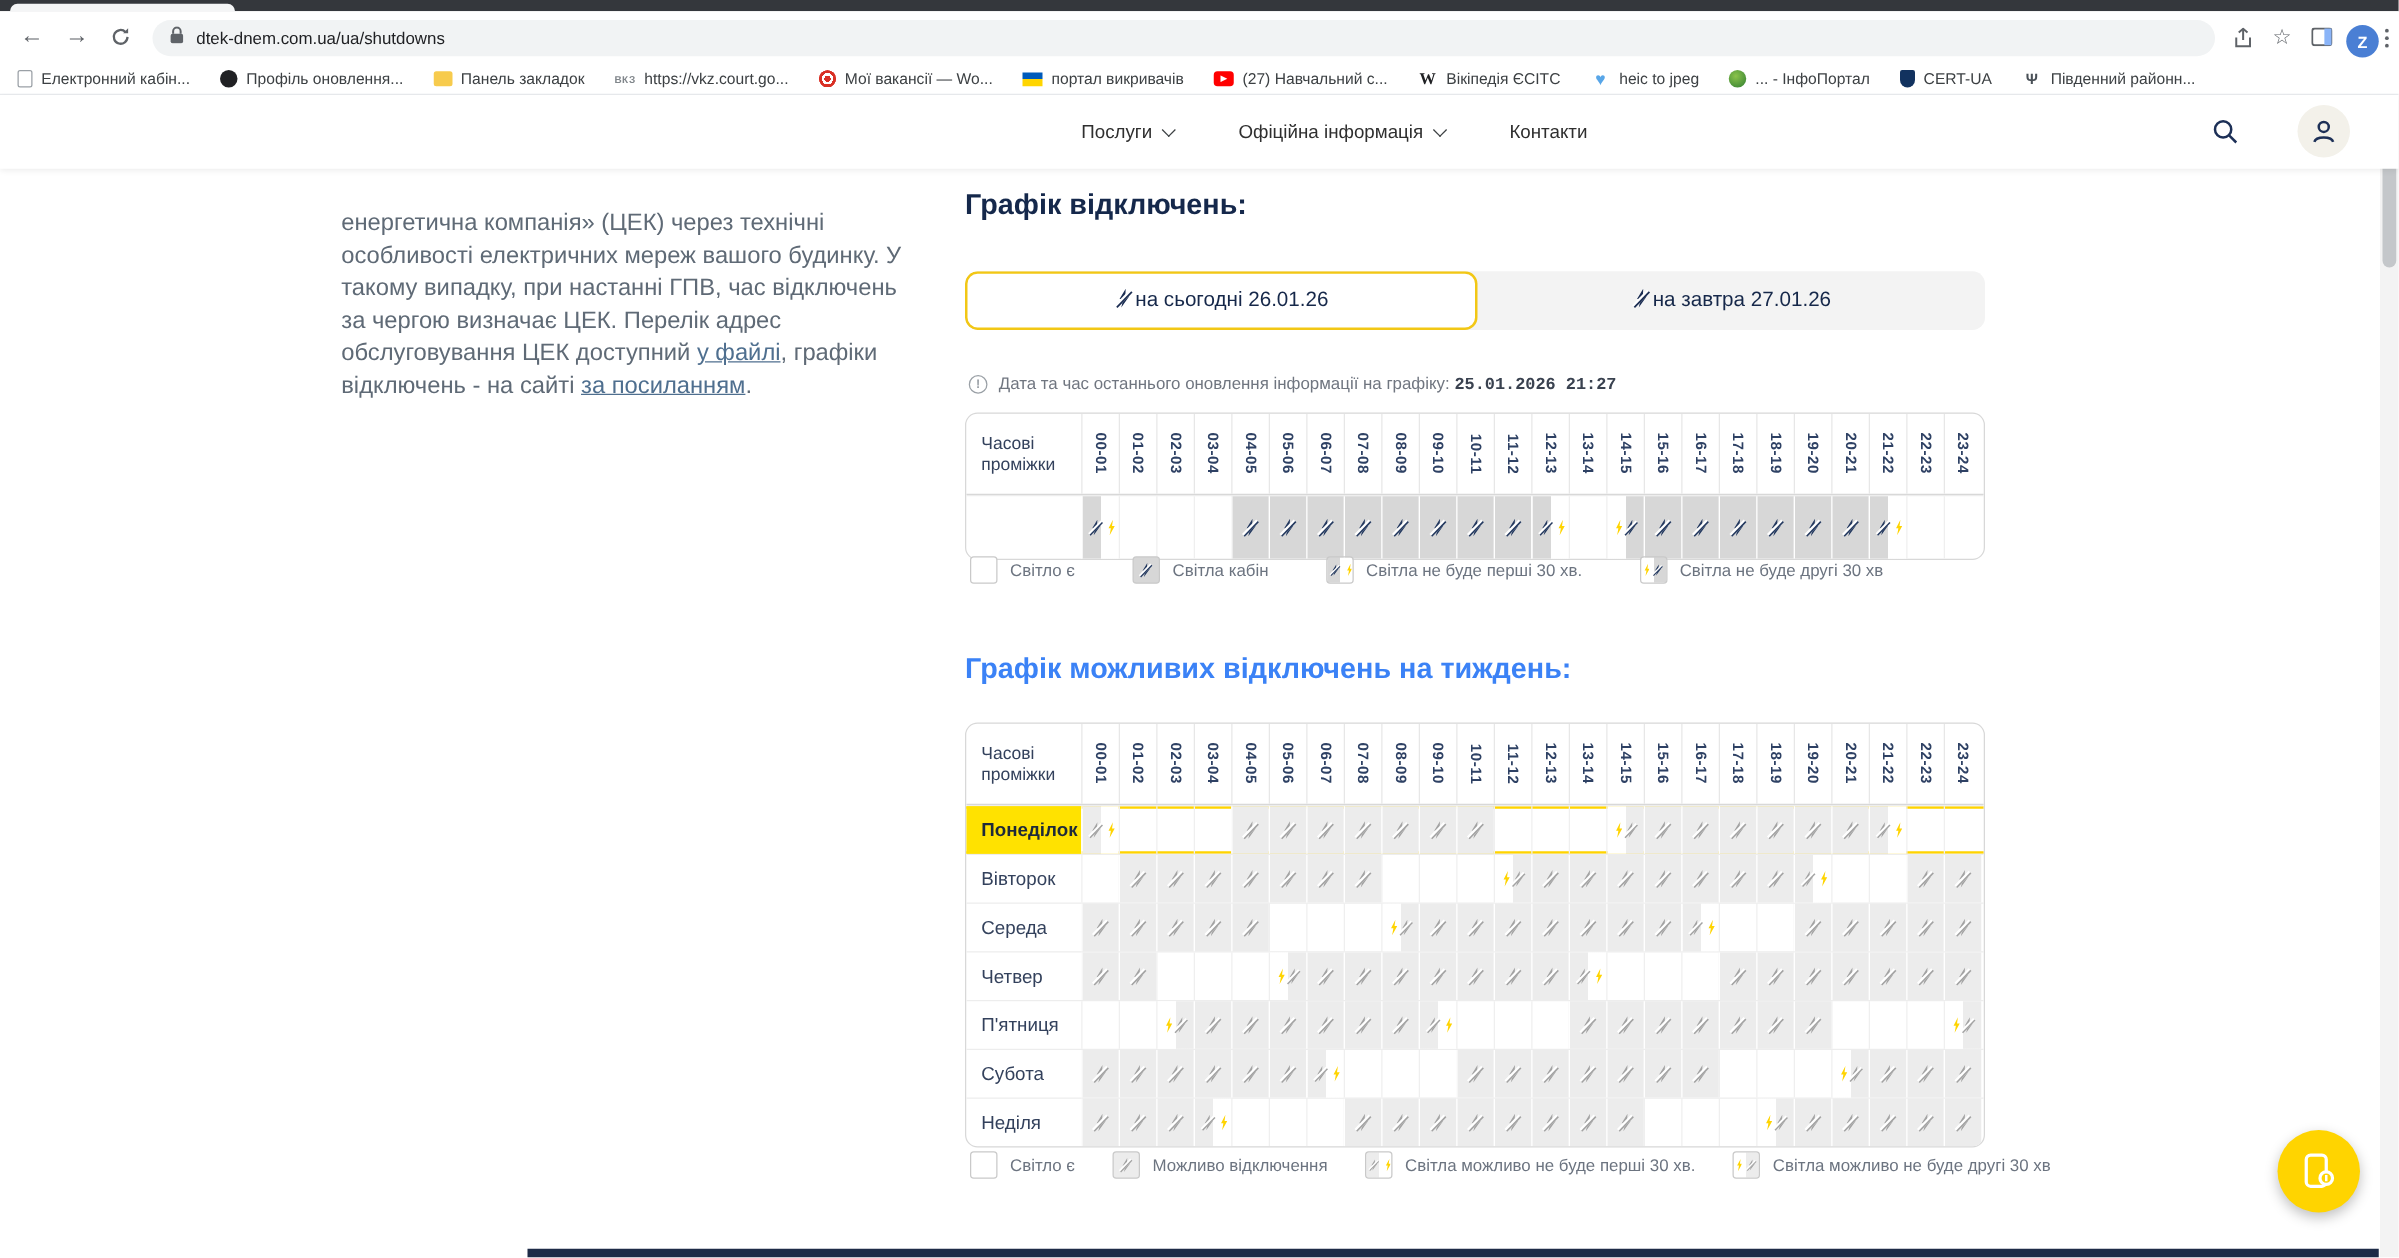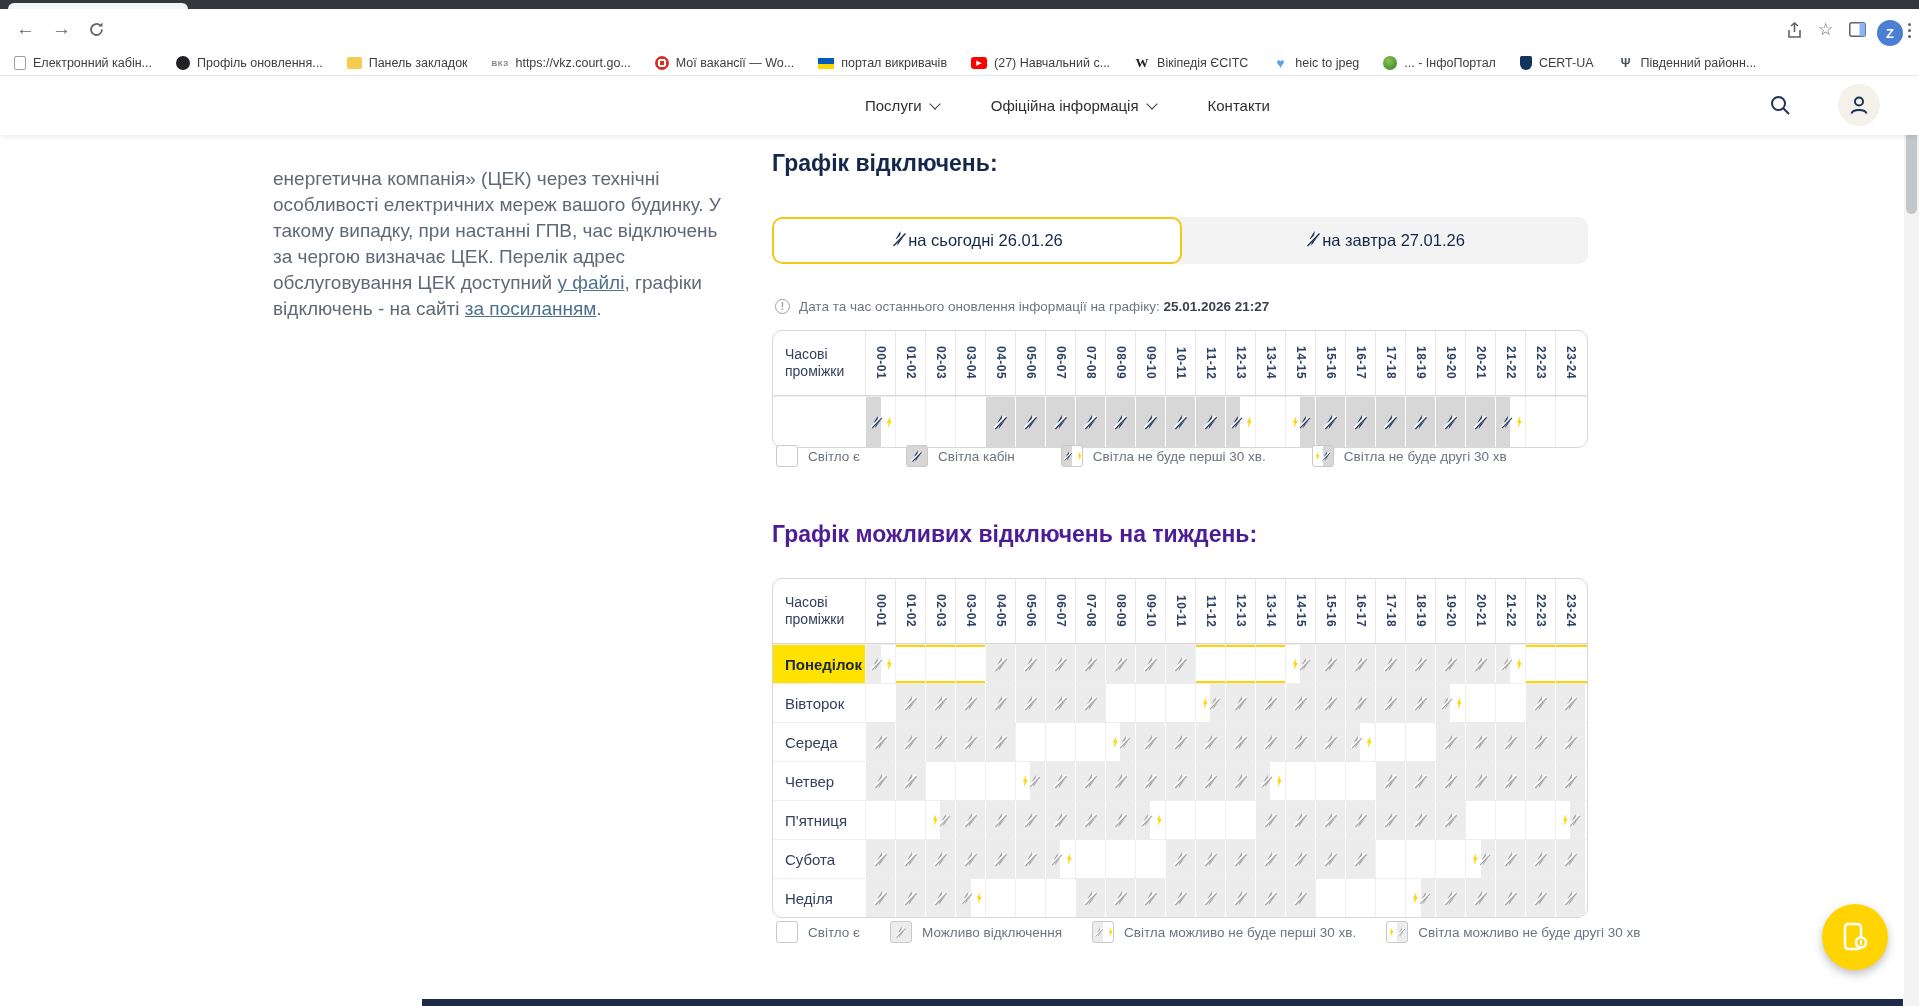--- a/index.html
+++ b/index.html
@@ -45,26 +45,26 @@
   .mainnav{position:absolute;left:865px;top:0;height:59px;display:flex;align-items:center;gap:52px;}
   .navitem{display:flex;align-items:center;gap:9px;font-size:15px;color:#2f2f2f;cursor:default;white-space:nowrap;}
   .chev{width:7px;height:7px;border-right:1.6px solid #3c4043;border-bottom:1.6px solid #3c4043;transform:rotate(45deg);margin-top:-4px;}
   .hsearch{position:absolute;left:1768px;top:17px;}
   .huser{position:absolute;left:1838px;top:8px;width:42px;height:42px;border-radius:50%;background:#f3f1ea;
          display:flex;align-items:center;justify-content:center;}
   
   .leftcol{position:absolute;left:273px;top:147px;width:452px;font-size:19px;line-height:26px;color:#5f6a76;}
   .leftcol a{color:#4f6f8f;text-decoration:underline;cursor:pointer;}
   .h1a{position:absolute;left:772px;top:150px;font-size:23px;font-weight:700;color:#15284b;margin:0;}
-  .h1b{position:absolute;left:772px;top:521px;font-size:23px;font-weight:700;color:#4c1d95;margin:0;}
+  .h1b{position:absolute;left:772px;top:521px;font-size:23px;font-weight:700;color:#3b82f6;margin:0;}
   .tabs{position:absolute;left:772px;top:217px;width:816px;height:47px;background:#f3f3f3;border-radius:10px;display:flex;overflow:hidden;}
   .tab{flex:1;display:flex;align-items:center;justify-content:center;gap:0;font-size:16.5px;color:#16284a;box-sizing:border-box;cursor:default;}
   .tab.active{background:#fff;border:2px solid #f2c715;border-radius:10px;}
   .updated{position:absolute;left:775px;top:299px;display:flex;align-items:center;gap:9px;font-size:13.5px;color:#707680;}
-  .updated b{color:#3a4250;}
+  .updated b{color:#3a4250;font-family:Liberation Mono, monospace;}
   .infoicon{width:15px;height:15px;border:1.4px solid #9aa0a6;border-radius:50%;color:#9aa0a6;font-size:10px;font-weight:700;
             display:flex;align-items:center;justify-content:center;box-sizing:border-box;}
   
   .sch{position:absolute;left:772px;width:816px;background:#fff;border:1px solid #d8d8d8;border-radius:10px;overflow:hidden;box-sizing:border-box;}
   #table-today{top:330px;} #table-week{top:578px;}
   .t1{--grey:#d7d7d7;} .t2{--grey:#ececec;}
   .trow{display:flex;}
   .thead{height:64px;border-bottom:1px solid #d8d8d8;}
   .hlabel{width:92px;flex:none;display:flex;align-items:center;padding-left:12px;font-size:14px;color:#33415c;line-height:17px;box-sizing:border-box;}
   .hcell{width:30px;flex:none;display:flex;align-items:center;justify-content:center;border-left:1px solid #e7e7e7;box-sizing:border-box;}
@@ -104,20 +104,29 @@
 </div>
 <div class="toolbar">
   <span class="navbtn" style="left:16px">←</span>
   <span class="navbtn" style="left:52px">→</span>
   <span class="navbtn" style="left:88px;top:12px">
     <svg width="17" height="17" viewBox="0 0 17 17">
         <path d="M14 8.5a5.5 5.5 0 1 1-1.6-3.9" fill="none" stroke="#5f6368" stroke-width="1.8"></path>
         <path d="M14.5 1.5v4h-4z" fill="#5f6368"></path>
       </svg>
   </span>
+  <div class="urlbar">
+    <span>
+      <svg width="11" height="14" viewBox="0 0 11 14">
+          <rect x="0.5" y="6" width="10" height="7.5" rx="1.5" fill="#5f6368"></rect>
+          <path d="M2.5 6V4a3 3 0 0 1 6 0v2" stroke="#5f6368" fill="none" stroke-width="1.6"></path>
+        </svg>
+    </span>
+    <span class="urltext">dtek-dnem.com.ua/ua/shutdowns</span>
+  </div>
   <span class="ticon" style="left:1786px">
     <svg width="17" height="17" viewBox="0 0 17 17">
         <path d="M8.5 1v9" stroke="#5f6368" stroke-width="1.6"></path>
         <path d="M5 4l3.5-3L12 4" fill="none" stroke="#5f6368" stroke-width="1.6"></path>
         <path d="M3 8v7h11V8" fill="none" stroke="#5f6368" stroke-width="1.6"></path>
       </svg>
   </span>
   <span class="ticon" style="left:1818px;top:10px;font-size:17px">☆</span>
   <span class="ticon" style="left:1849px">
     <svg width="17" height="15" viewBox="0 0 17 15">

